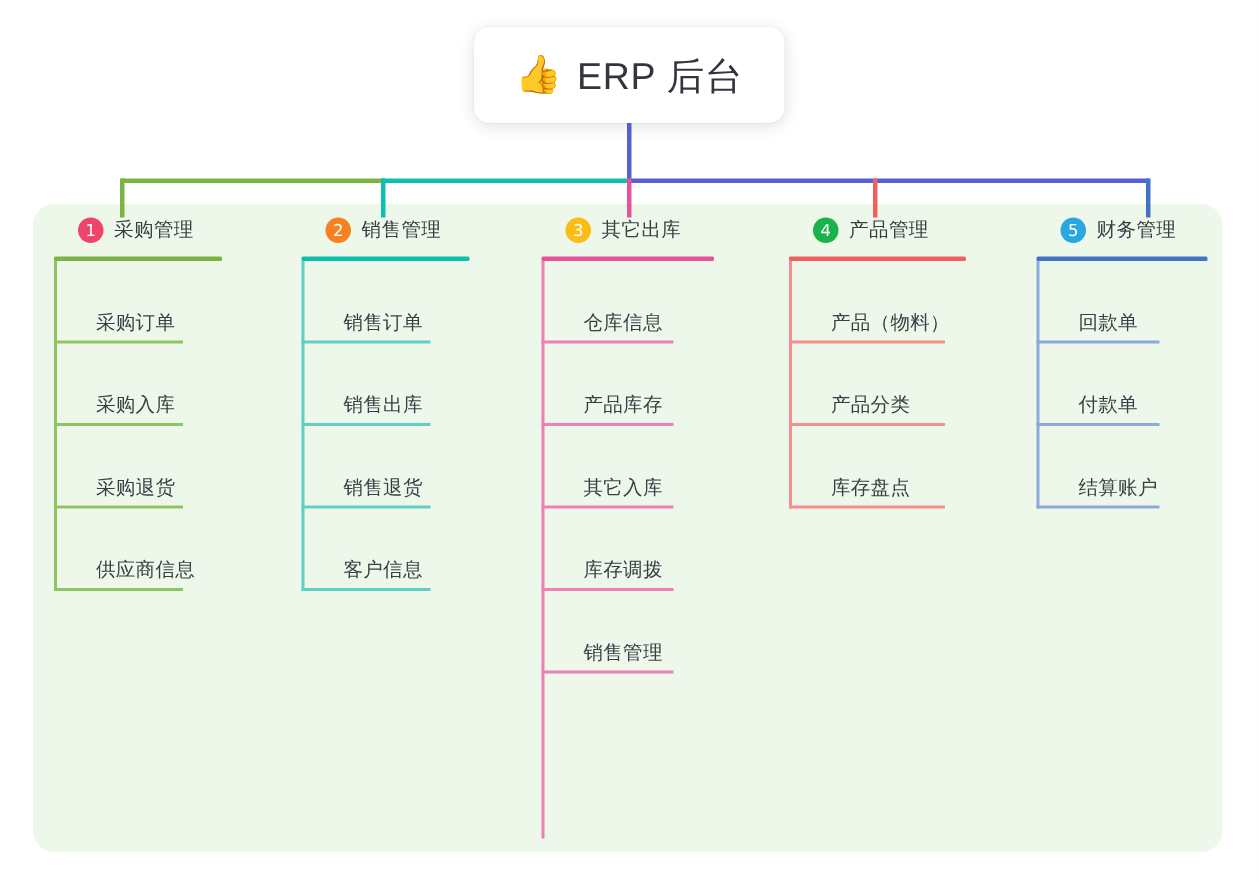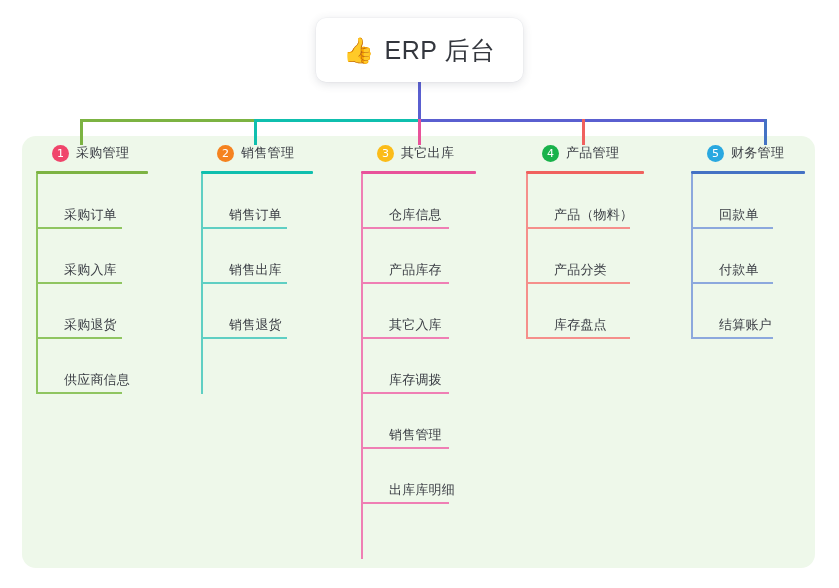--- a/index.html
+++ b/index.html
@@ -204,20 +204,24 @@
           <div class="leaf-rule" style="background: rgb(95, 207, 195); width: 86px;"></div>
         </div>
         <div class="leaf">
           <span class="leaf-label">销售出库</span>
           <div class="leaf-rule" style="background: rgb(95, 207, 195); width: 86px;"></div>
         </div>
         <div class="leaf">
           <span class="leaf-label">销售退货</span>
           <div class="leaf-rule" style="background: rgb(95, 207, 195); width: 86px;"></div>
         </div>
+        <div class="leaf">
+          <span class="leaf-label">客户信息</span>
+          <div class="leaf-rule" style="background: rgb(95, 207, 195); width: 86px;"></div>
+        </div>
       </div>
     </div>
     <div class="column" style="left: 361px; width: 160px;">
       <div class="col-header">
         <span class="badge" style="background: rgb(251, 188, 24);">3</span>
         <span class="col-title">其它出库</span>
       </div>
       <div class="col-rule" style="background: rgb(232, 82, 154); width: 115px;"></div>
       <div class="leaves">
         <div class="spine" style="background: rgb(239, 127, 180); height: 385px;"></div>
@@ -234,24 +238,20 @@
           <div class="leaf-rule" style="background: rgb(239, 127, 180); width: 88px;"></div>
         </div>
         <div class="leaf">
           <span class="leaf-label">库存调拨</span>
           <div class="leaf-rule" style="background: rgb(239, 127, 180); width: 88px;"></div>
         </div>
         <div class="leaf">
           <span class="leaf-label">销售管理</span>
           <div class="leaf-rule" style="background: rgb(239, 127, 180); width: 88px;"></div>
         </div>
-        <div class="leaf">
-          <span class="leaf-label">出库库明细</span>
-          <div class="leaf-rule" style="background: rgb(239, 127, 180); width: 88px;"></div>
-        </div>
       </div>
     </div>
     <div class="column" style="left: 526px; width: 175px;">
       <div class="col-header">
         <span class="badge" style="background: rgb(25, 178, 75);">4</span>
         <span class="col-title">产品管理</span>
       </div>
       <div class="col-rule" style="background: rgb(240, 97, 94); width: 118px;"></div>
       <div class="leaves">
         <div class="spine" style="background: rgb(245, 143, 139); height: 165px;"></div>

